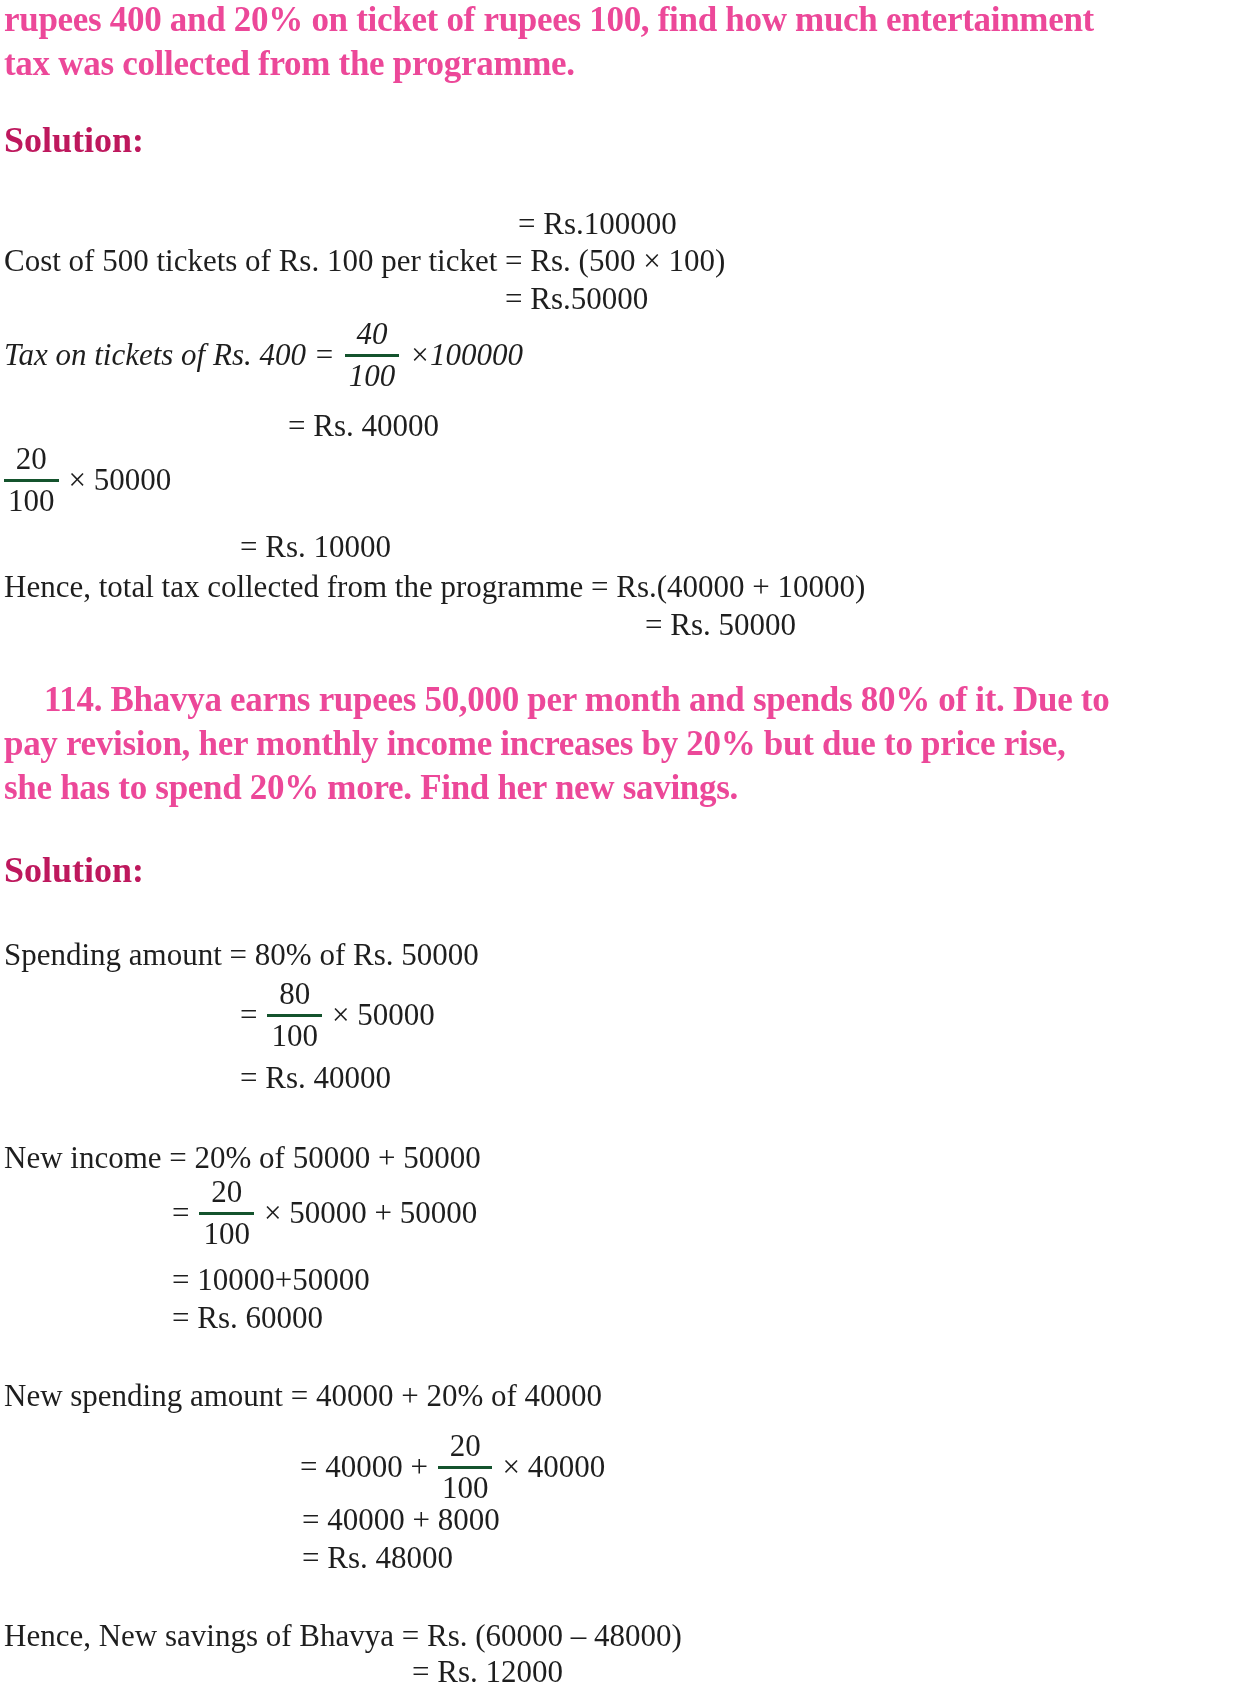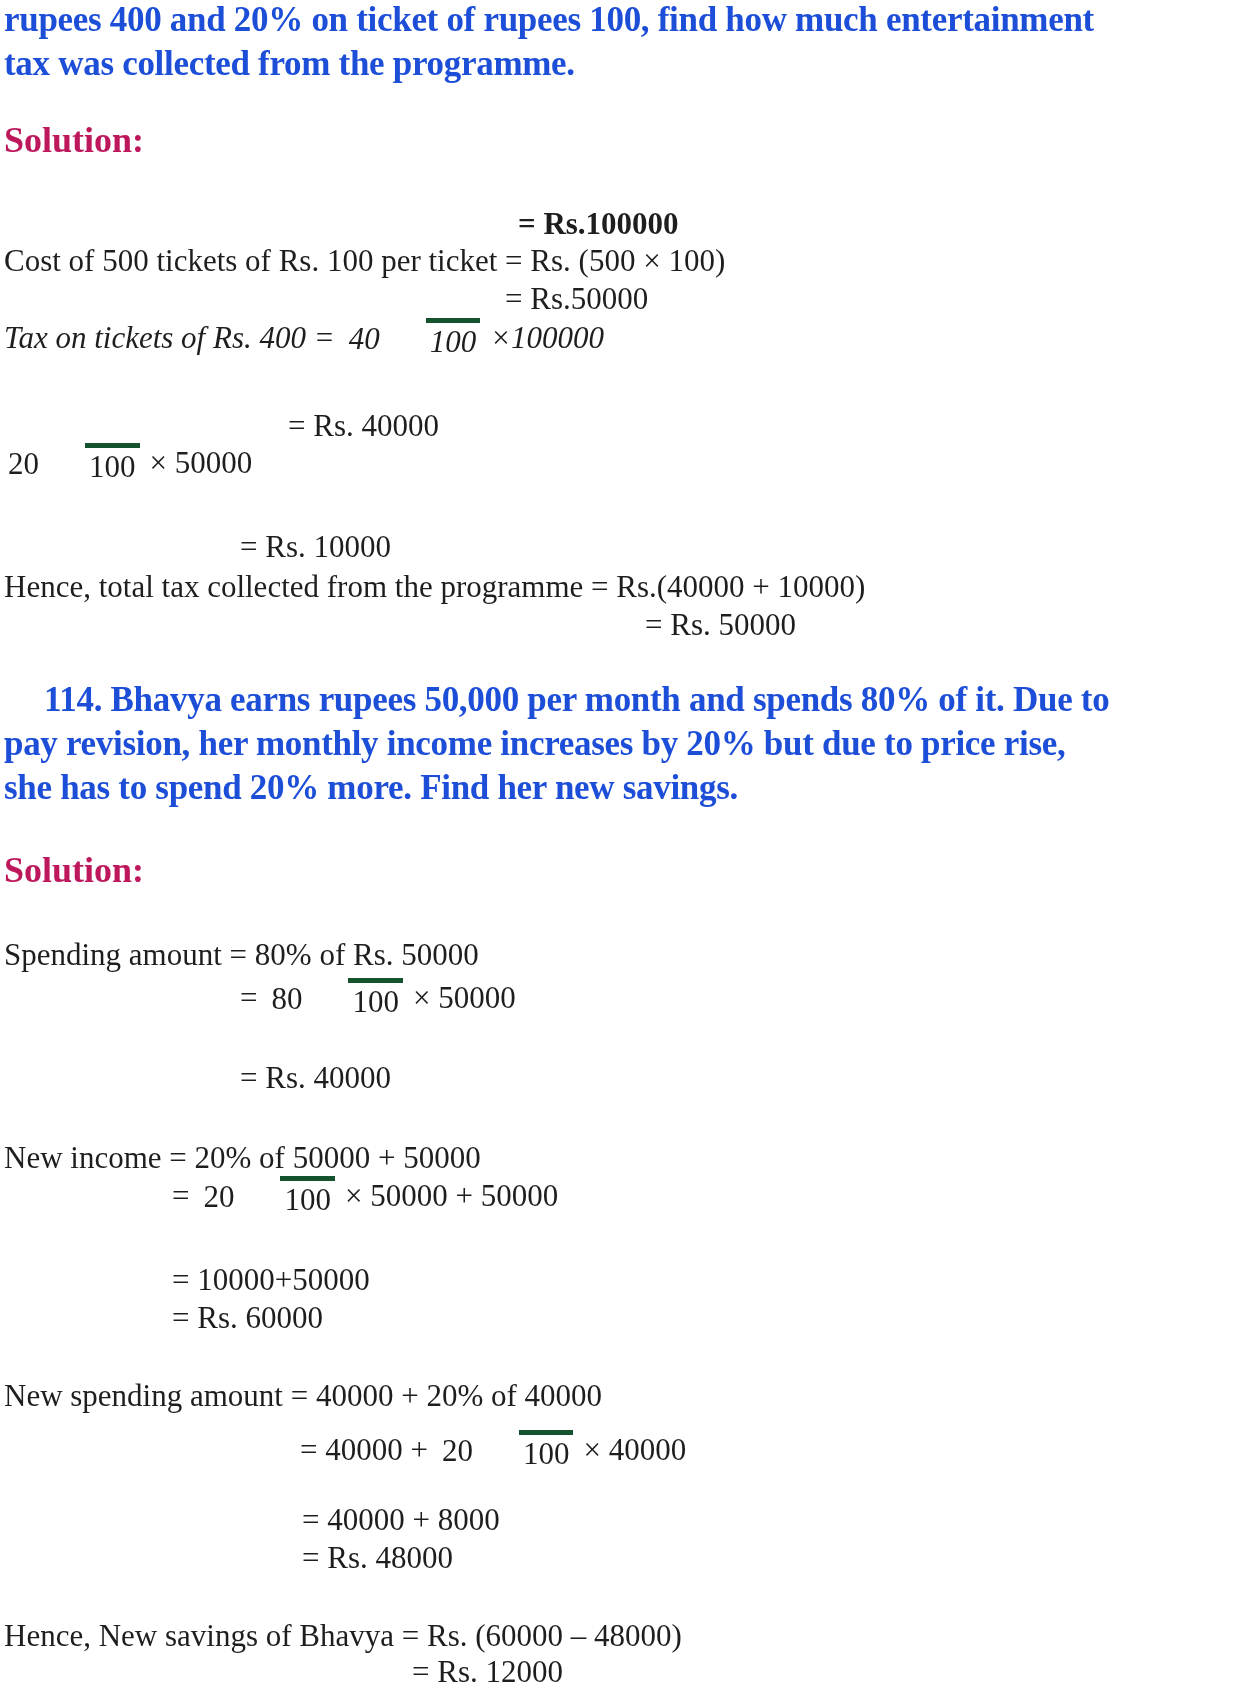--- a/index.html
+++ b/index.html
@@ -19,58 +19,57 @@
   .line {
     position: absolute;
     white-space: nowrap;
     font-size: 31px;
     line-height: 1.15;
     color: #1e1e1e;
   }
   .bold {
     font-weight: 700;
     font-size: 35px;
-    color: #1d4ed8;
+    color: #ec4899;
     letter-spacing: -0.3px;
   }
   .heading {
     font-weight: 700;
     font-size: 36px;
     color: #be185d;
   }
   .frac-row {
     position: absolute;
     display: flex;
     align-items: center;
     gap: 10px;
     font-size: 31px;
     white-space: nowrap;
   }
   .frac {
     display: inline-flex;
-    flex-direction: row;
-    align-items: flex-end;
+    flex-direction: column;
+    align-items: center;
     text-align: center;
     line-height: 1.05;
-    gap: 42px;
   }
   .frac .num { padding: 0 4px 3px 4px; }
-  .frac .den { border-top: 5px solid #14532d; padding: 3px 4px 0 4px; }
+  .frac .den { border-top: 3px solid #14532d; padding: 3px 4px 0 4px; }
 </style>
 </head>
 <body>
 
 <div class="page">
 
   <div class="line bold" style="left:4px; top:0px;">rupees 400 and 20% on ticket of rupees 100, find how much entertainment</div>
   <div class="line bold" style="left:4px; top:44px;">tax was collected from the programme.</div>
 
   <div class="line heading" style="left:4px; top:120px;">Solution:</div>
 
-  <div class="line" style="left:518px; top:206px;font-weight:bold;">= Rs.100000</div>
+  <div class="line" style="left:518px; top:206px;">= Rs.100000</div>
 
   <div class="line" style="left:4px; top:243px;">Cost of 500 tickets of Rs. 100 per ticket = Rs. (500 × 100)</div>
   <div class="line" style="left:505px; top:281px;">= Rs.50000</div>
 
   <div class="frac-row" style="left:4px; top:318px;font-style:italic;">
     <span>Tax on tickets of Rs. 400 =</span>
     <span class="frac">
       <span class="num">40</span>
       <span class="den">100</span>
     </span>

